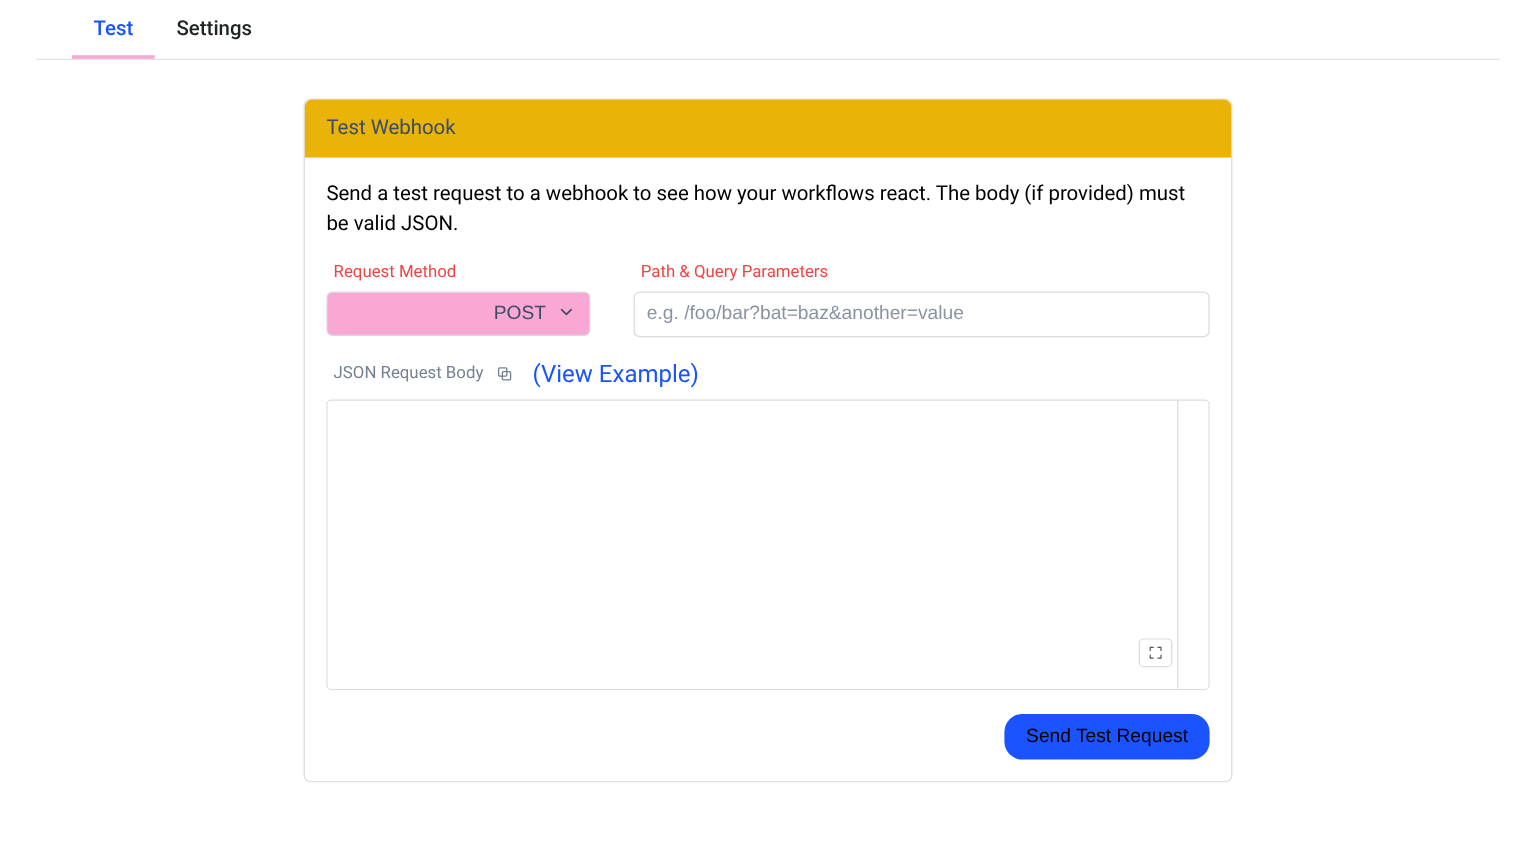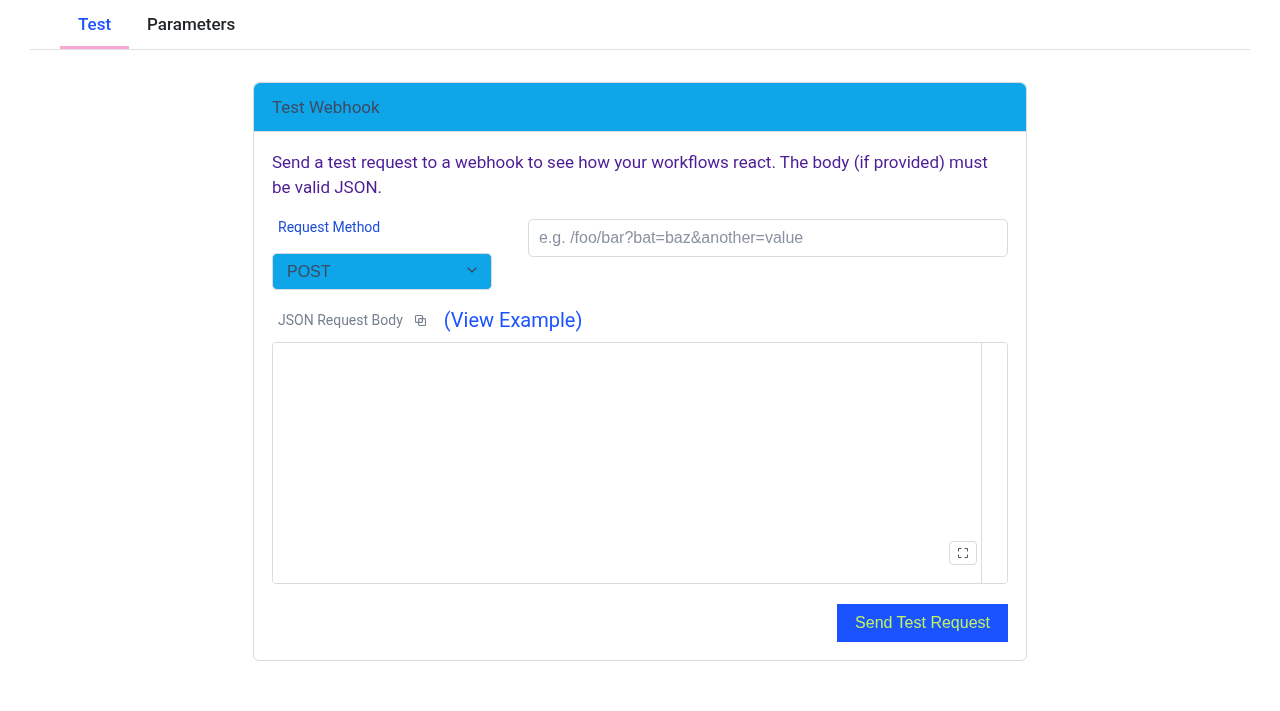--- a/index.html
+++ b/index.html
@@ -32,64 +32,65 @@
   .container {
     max-width: 774px;
     margin: 32px auto 0;
   }
   .card {
     border: 1px solid #d8dbe0;
     border-radius: 6px;
     background: #fff;
   }
   .card-header {
-    background: #0ea5e9;
+    background: #eab308;
     padding: 14px 18px;
     border-bottom: 1px solid #d8dbe0;
     border-radius: 6px 6px 0 0;
     font-size: 17px;
     color: #3c4b64;
   }
   .card-body {
     padding: 18px 18px 18px 18px;
   }
   .description {
     font-size: 17px;
-    color: #4c1d95;
+    color: #000000;
     line-height: 1.45;
     margin-bottom: 20px;
   }
   .row {
     display: flex;
     gap: 36px;
     margin-bottom: 18px;
   }
   .col-method { width: 220px; flex: none; }
   .col-path   { flex: 1; }
   .field-label {
     display: block;
     font-size: 14px;
-    color: #1d4ed8;
-    margin-bottom: 18px;
+    color: #ef4444;
+    margin-bottom: 8px;
     margin-left: 6px;
   }
   .select-wrap {
     position: relative;
   }
   .select-wrap select {
     width: 100%;
     appearance: none;
     -webkit-appearance: none;
-    background: #0ea5e9;
+    background: #f9a8d4;
     border: 1px solid #d8dbe0;
     border-radius: 5px;
     padding: 9px 36px 9px 14px;
     font-size: 16px;
     color: #3c4b64;
     font-weight: 500;
+    text-align: right;
   }
   .chev {
     position: absolute;
     right: 12px;
     top: 50%;
     transform: translateY(-50%);
     pointer-events: none;
     color: #3c4b64;
   }
   input[type="text"].text-input {
@@ -163,35 +164,35 @@
     cursor: pointer;
     color: #555;
   }
   .footer {
     display: flex;
     justify-content: flex-end;
     margin-top: 20px;
   }
   .send-btn {
     background: #1a53ff;
-    color: #bef264;
+    color: #000000;
     border: none;
-    border-radius: 0;
+    border-radius: 15px;
     padding: 10px 18px;
     font-size: 16px;
     font-weight: 500;
     cursor: pointer;
   }
 </style>
 </head>
 <body>
 
 <div class="tabs">
   <div class="tab active">Test</div>
-  <div class="tab">Parameters</div>
+  <div class="tab">Settings</div>
 </div>
 
 <div class="container">
   <div class="card">
     <div class="card-header">Test Webhook</div>
     <div class="card-body">
       <div class="description">Send a test request to a webhook to see how your workflows react. The body (if provided) must be valid JSON.</div>
 
       <div class="row">
         <div class="col-method">
@@ -201,20 +202,21 @@
               <option>POST</option>
             </select>
             <span class="chev">
               <svg width="16" height="16" viewBox="0 0 24 24" fill="none" stroke="currentColor" stroke-width="2" stroke-linecap="round" stroke-linejoin="round">
                   <polyline points="6 9 12 15 18 9"></polyline>
                 </svg>
             </span>
           </div>
         </div>
         <div class="col-path">
+          <span class="field-label">Path &amp; Query Parameters</span>
           <input type="text" class="text-input" placeholder="e.g. /foo/bar?bat=baz&amp;another=value" style="">
         </div>
       </div>
 
       <div class="json-label-row">
         <span class="lbl">JSON Request Body</span>
         <span class="copy-btn">
           <svg width="15" height="15" viewBox="0 0 24 24" fill="none" stroke="currentColor" stroke-width="1.8" stroke-linecap="round" stroke-linejoin="round">
               <rect x="9" y="9" width="11" height="11" rx="1.5"></rect>
               <rect x="4" y="4" width="11" height="11" rx="1.5"></rect>

